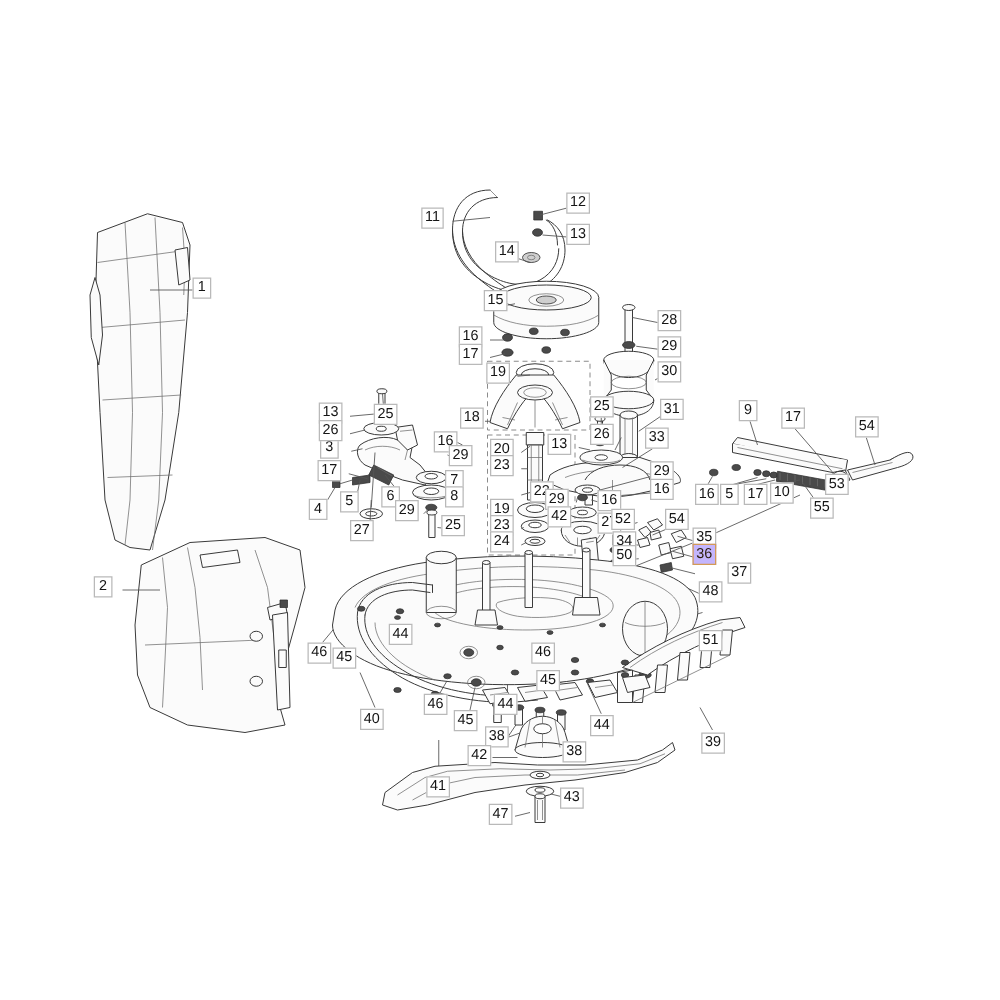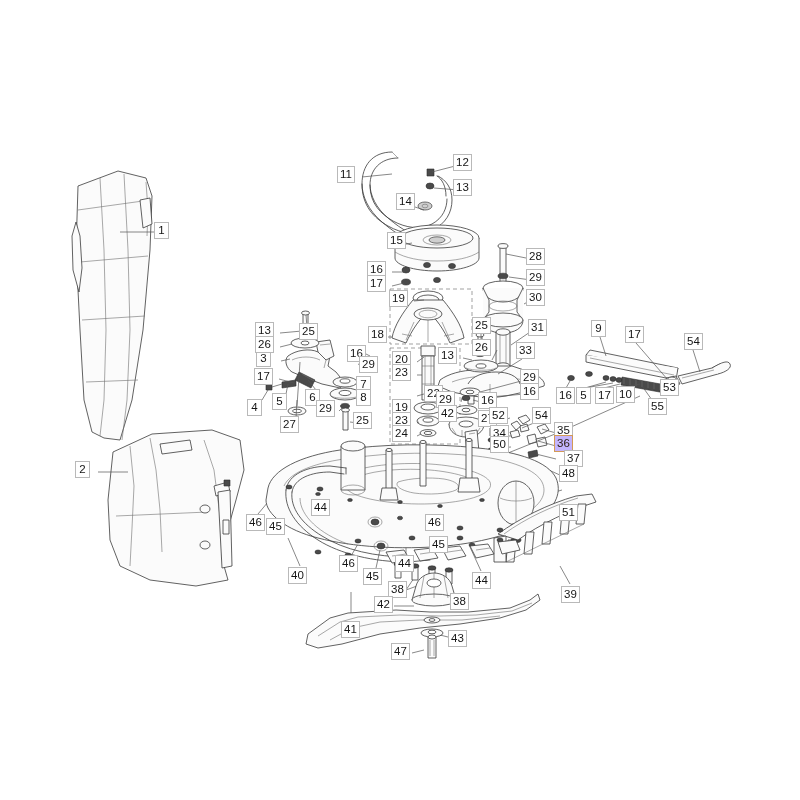--- a/index.html
+++ b/index.html
@@ -642,21 +642,21 @@
       <div class="lbl" style="left: 436px; top: 391px;">29</div>
       <div class="lbl" style="left: 478px; top: 392px;">16</div>
       <div class="lbl" style="left: 438px; top: 405px;">42</div>
       <div class="lbl" style="left: 478px; top: 410px;">27</div>
       <div class="lbl" style="left: 489px; top: 407px;">52</div>
       <div class="lbl" style="left: 532px; top: 407px;">54</div>
       <div class="lbl" style="left: 490px; top: 425px;">34</div>
       <div class="lbl" style="left: 490px; top: 436px;">50</div>
       <div class="lbl" style="left: 554px; top: 422px;">35</div>
       <div class="lbl hl" style="left: 554px; top: 435px;">36</div>
-      <div class="lbl" style="left: 564px; top: 450px;">37</div>
+      <div class="lbl" style="left: 582px; top: 450px;">37</div>
       <div class="lbl" style="left: 559px; top: 465px;">48</div>
       <div class="lbl" style="left: 559px; top: 480px; margin-top: 24px;">51</div>
       <div class="lbl" style="left: 556px; top: 387px;">16</div>
       <div class="lbl" style="left: 576px; top: 387px;">5</div>
       <div class="lbl" style="left: 595px; top: 387px;">17</div>
       <div class="lbl" style="left: 625px; top: 326px;">17</div>
       <div class="lbl" style="left: 684px; top: 333px;">54</div>
       <div class="lbl" style="left: 660px; top: 379px;">53</div>
       <div class="lbl" style="left: 648px; top: 398px;">55</div>
       <div class="lbl" style="left: 388px; top: 581px;">38</div>

